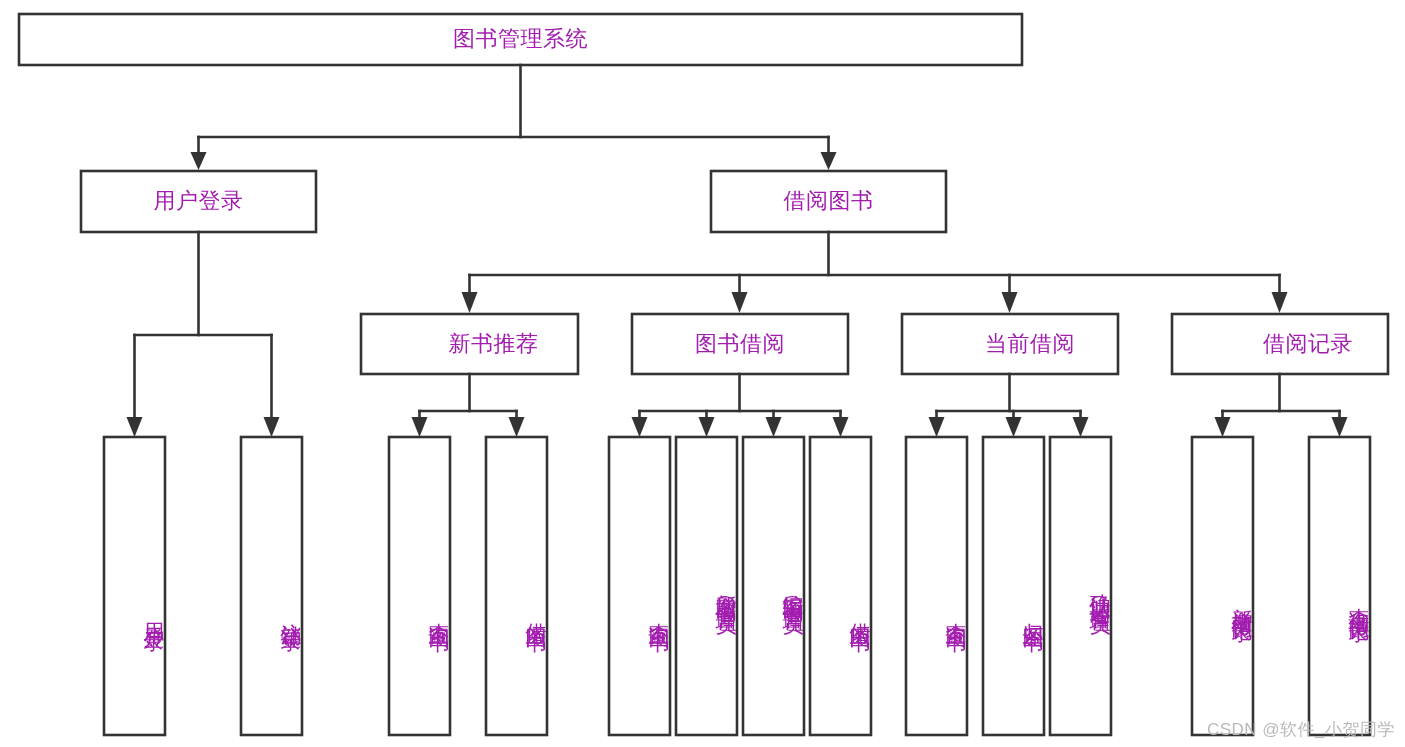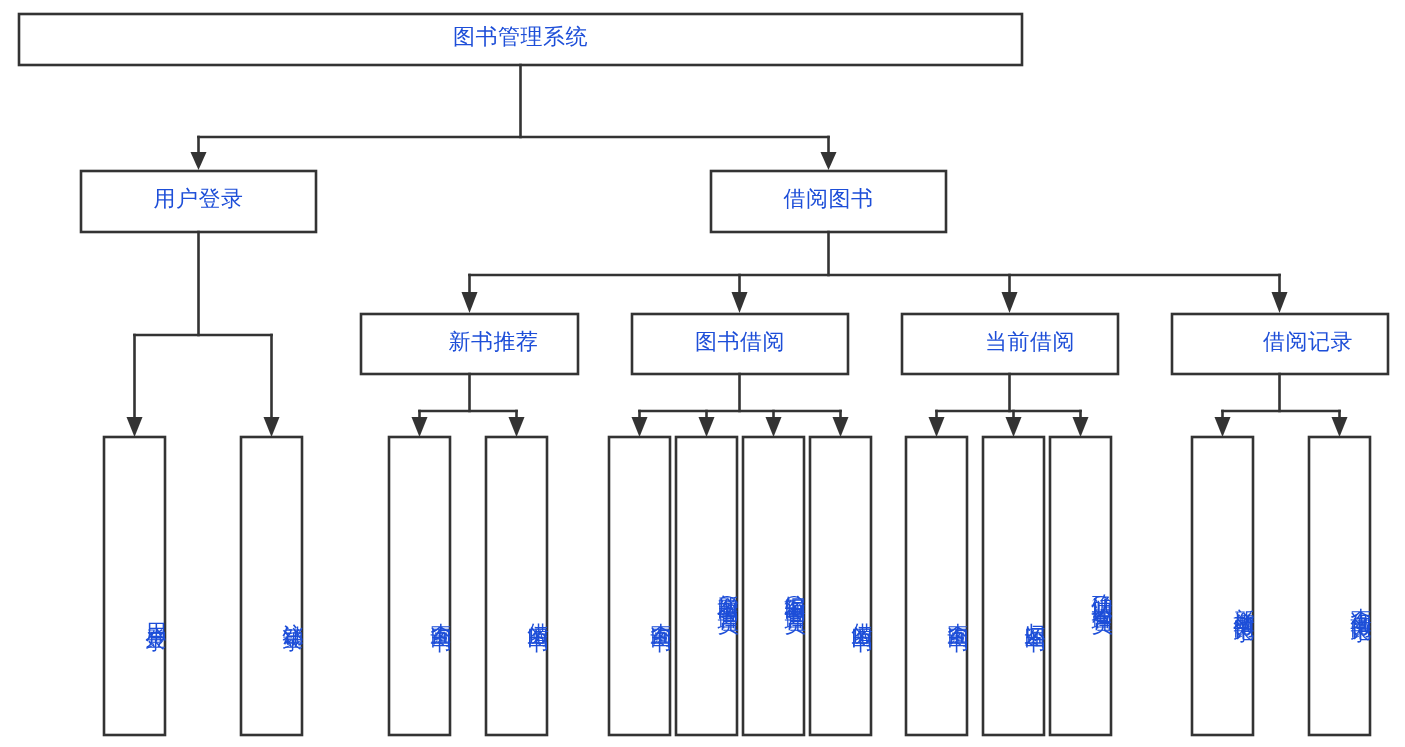--- a/index.html
+++ b/index.html
@@ -40,22 +40,22 @@
   }
   .arrow-head {
     fill: #333333;
     stroke: none;
   }
   .node-label {
     position: absolute;
     display: flex;
     align-items: center;
     justify-content: center;
-    color: #1d4ed8;
-    font-family: Liberation Mono, monospace;
+    color: #a21caf;
+    font-family: Liberation Serif, serif;
     pointer-events: none;
     box-sizing: border-box;
   }
   .node-label.horizontal {
     font-size: 22px;
     letter-spacing: 0.5px;
     line-height: 1.1;
     white-space: nowrap;
   }
   .node-label.vertical {
@@ -209,14 +209,15 @@
   <div class="node-label vertical tall" style="left:743px; top:443px; width:61px; height:292px;">编辑图书（管理员）</div>
   <div class="node-label vertical" style="left:810px; top:485px; width:61px; height:250px;">借阅图书</div>
 
   <div class="node-label vertical" style="left:906px; top:485px; width:61px; height:250px;">查询图书</div>
   <div class="node-label vertical" style="left:983px; top:485px; width:61px; height:250px;">归还图书</div>
   <div class="node-label vertical tall" style="left:1050px; top:443px; width:61px; height:292px;">确认归还（管理员）</div>
 
   <div class="node-label vertical" style="left:1192px; top:460px; width:61px; height:275px;">新增借阅记录</div>
   <div class="node-label vertical" style="left:1309px; top:460px; width:61px; height:275px;">查询借阅记录</div>
 
+  <div class="watermark">CSDN @软件_小贺同学</div>
 
 </div>
 
 </body></html>

